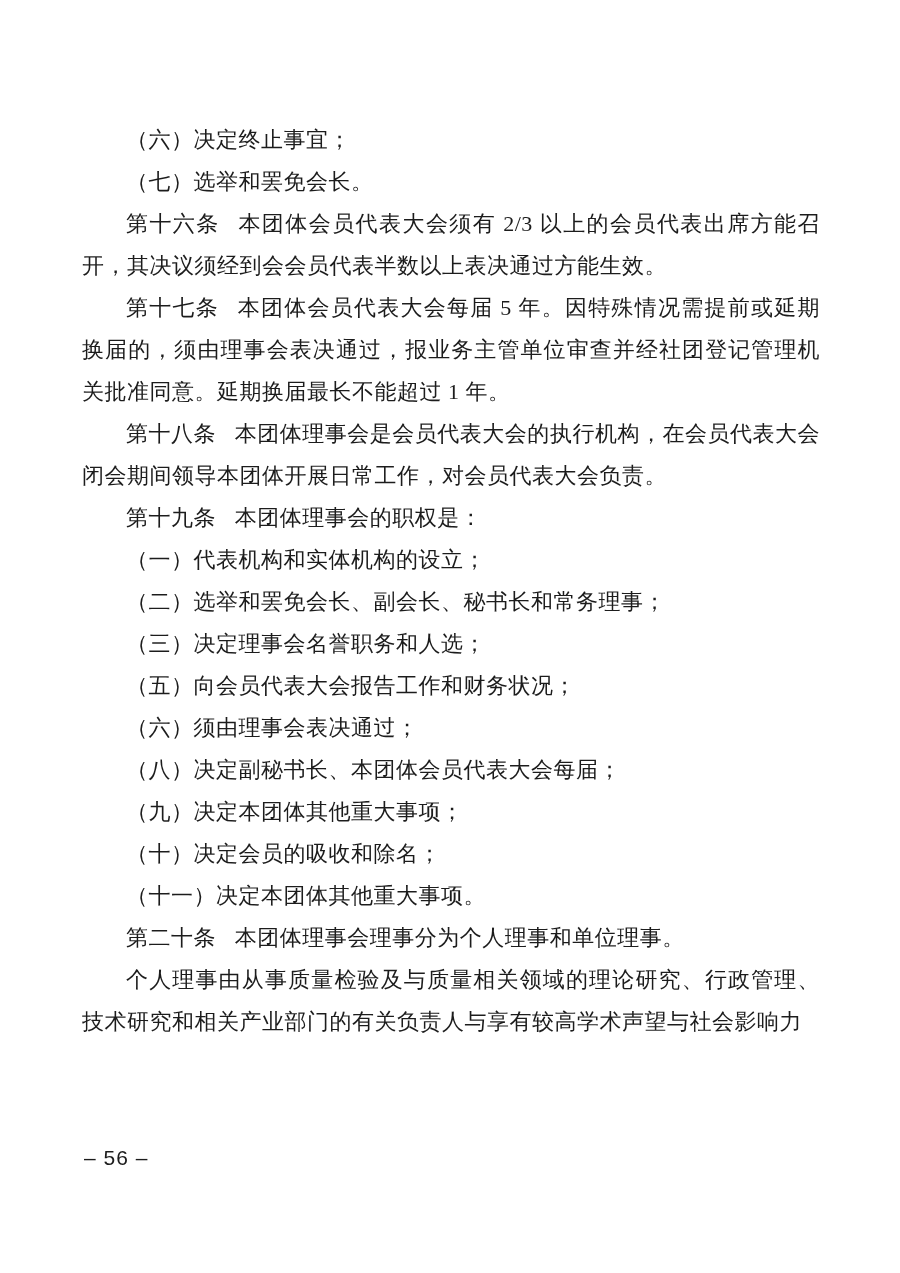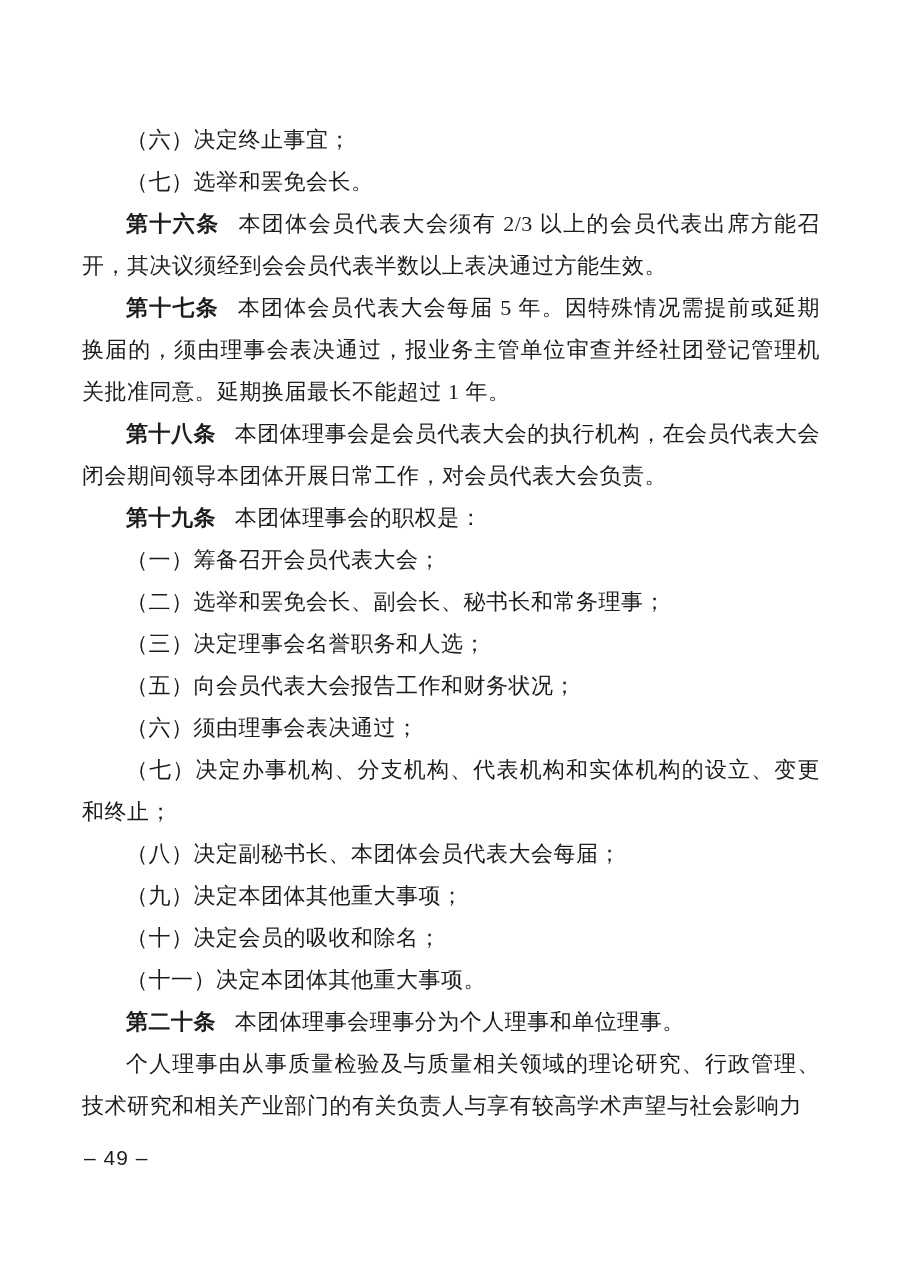--- a/index.html
+++ b/index.html
@@ -28,21 +28,21 @@
     padding: 0;
     font-size: 22px;
     line-height: 42px;
     text-align: justify;
     text-justify: inter-ideograph;
     text-indent: 2em;
     letter-spacing: 0.5px;
   }
   p.para .art-head {
     font-family: "Liberation Sans", "DejaVu Sans", sans-serif;
-    font-weight: 700;
+    font-weight: 400;
     margin-right: 0.85em;
   }
   .page-number {
     position: absolute;
     left: 84px;
     top: 1143px;
     font-size: 21px;
     line-height: 30px;
     letter-spacing: 1px;
     font-family: "Liberation Sans", "DejaVu Sans", sans-serif;
@@ -60,41 +60,40 @@
     <p class="para"><span>（七）选举和罢免会长。</span></p>
 
     <p class="para"><b class="art-head">第十六条</b><span>本团体会员代表大会须有 2/3 以上的会员代表出席方能召开，其决议须经到会会员代表半数以上表决通过方能生效。</span></p>
 
     <p class="para"><b class="art-head">第十七条</b><span>本团体会员代表大会每届 5 年。因特殊情况需提前或延期换届的，须由理事会表决通过，报业务主管单位审查并经社团登记管理机关批准同意。延期换届最长不能超过 1 年。</span></p>
 
     <p class="para"><b class="art-head">第十八条</b><span>本团体理事会是会员代表大会的执行机构，在会员代表大会闭会期间领导本团体开展日常工作，对会员代表大会负责。</span></p>
 
     <p class="para"><b class="art-head">第十九条</b><span>本团体理事会的职权是：</span></p>
 
-    <p class="para"><span>（一）筹备召开会员代表大会；</span></p>
+    <p class="para"><span>（一）代表机构和实体机构的设立；</span></p>
 
     <p class="para"><span>（二）选举和罢免会长、副会长、秘书长和常务理事；</span></p>
 
     <p class="para"><span>（三）决定理事会名誉职务和人选；</span></p>
 
 
     <p class="para"><span>（五）向会员代表大会报告工作和财务状况；</span></p>
 
     <p class="para"><span>（六）须由理事会表决通过；</span></p>
 
-    <p class="para"><span>（七）决定办事机构、分支机构、代表机构和实体机构的设立、变更和终止；</span></p>
 
     <p class="para"><span>（八）决定副秘书长、本团体会员代表大会每届；</span></p>
 
     <p class="para"><span>（九）决定本团体其他重大事项；</span></p>
 
     <p class="para"><span>（十）决定会员的吸收和除名；</span></p>
 
     <p class="para"><span>（十一）决定本团体其他重大事项。</span></p>
 
     <p class="para"><b class="art-head">第二十条</b><span>本团体理事会理事分为个人理事和单位理事。</span></p>
 
     <p class="para"><span>个人理事由从事质量检验及与质量相关领域的理论研究、行政管理、技术研究和相关产业部门的有关负责人与享有较高学术声望与社会影响力</span></p>
 
   </div>
 
-  <div class="page-number">– 49 –</div>
+  <div class="page-number">– 56 –</div>
 </div>
 
 </body></html>

